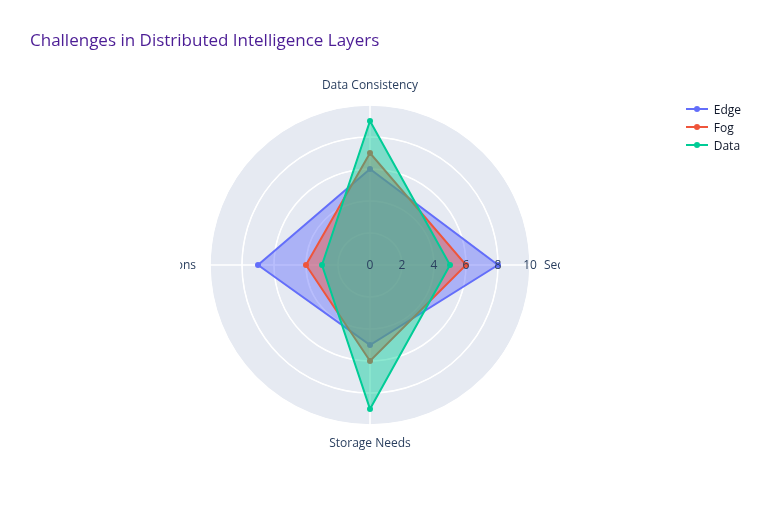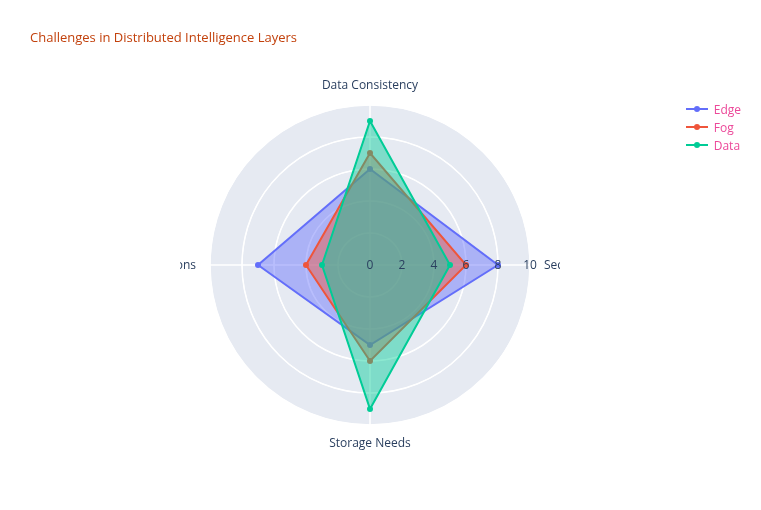--- a/index.html
+++ b/index.html
@@ -9,29 +9,29 @@
     height: 510px;
     background: #ffffff;
     font-family: "Open Sans", "Helvetica Neue", Arial, sans-serif;
     color: #2a3f5f;
     overflow: hidden;
   }
   .title {
     position: absolute;
     left: 30px;
     top: 28px;
-    font-size: 13px;
-    color: #c2410c;
+    font-size: 17px;
+    color: #4c1d95;
   }
   .legend {
     position: absolute;
     right: 20px;
     top: 100px;
     font-size: 12px;
-    color: #ec4899;
+    color: #0f172a;
   }
   .legend-item {
     display: flex;
     align-items: center;
     height: 18px;
     cursor: pointer;
   }
   .legend-swatch {
     width: 22px;
     height: 12px;

